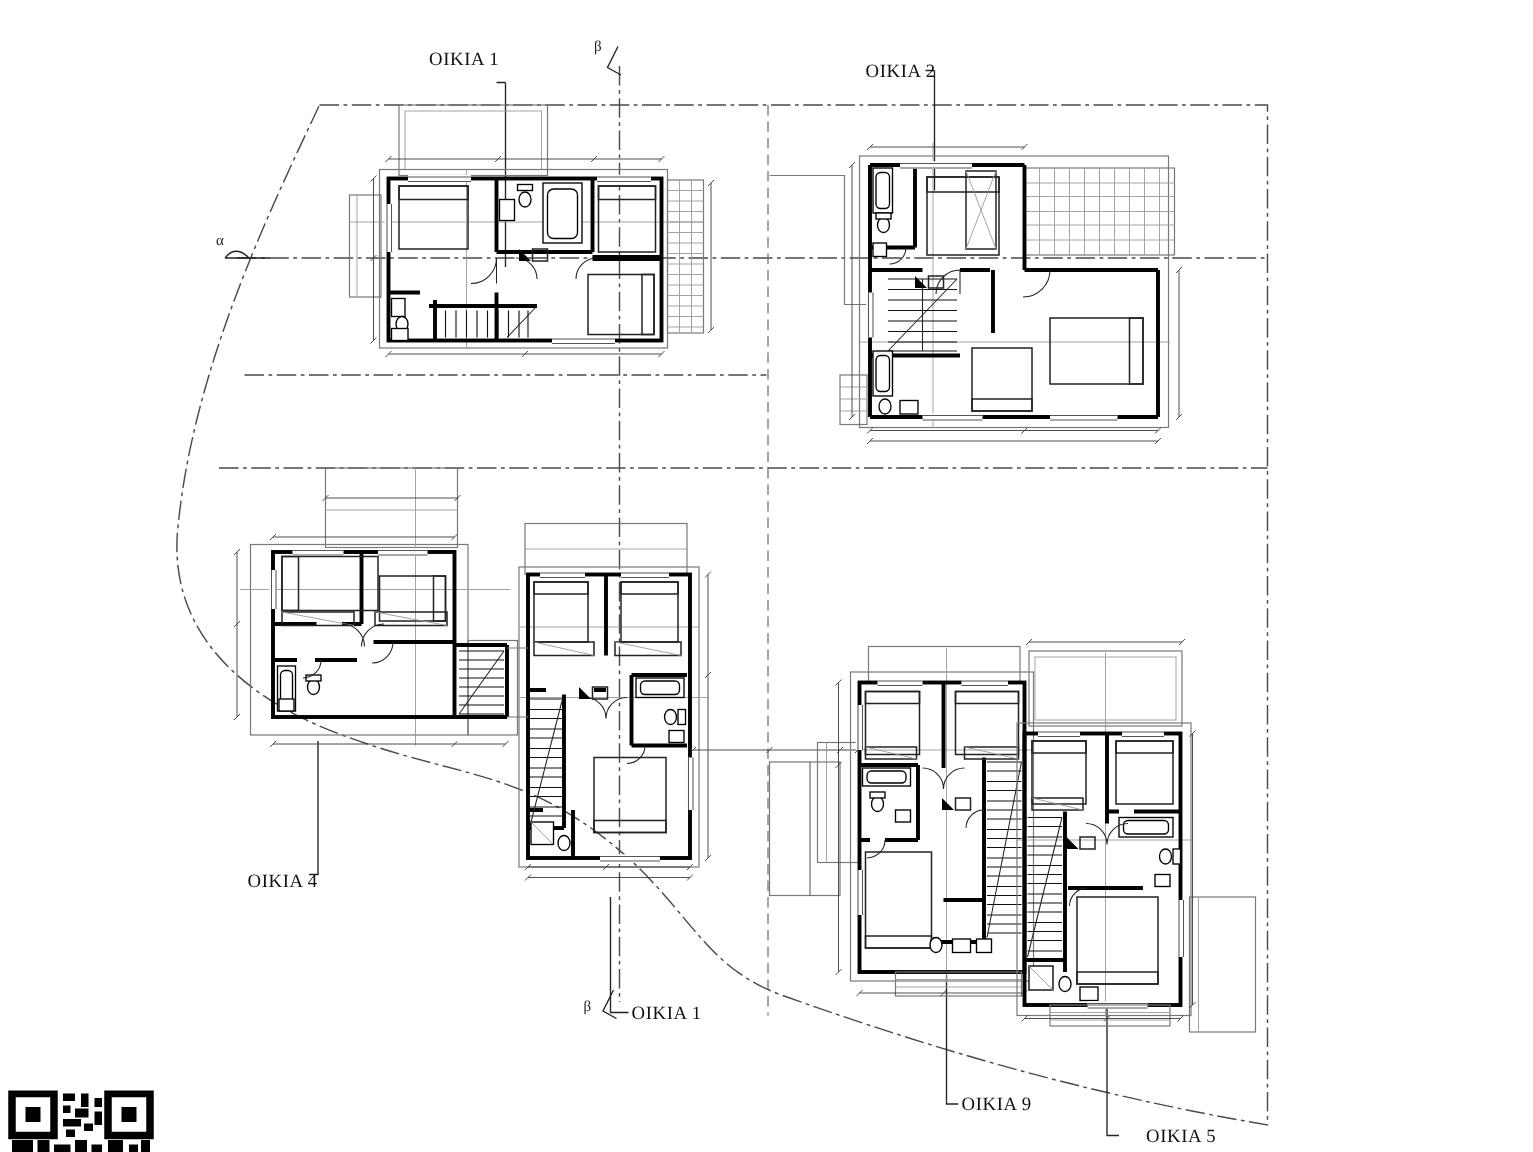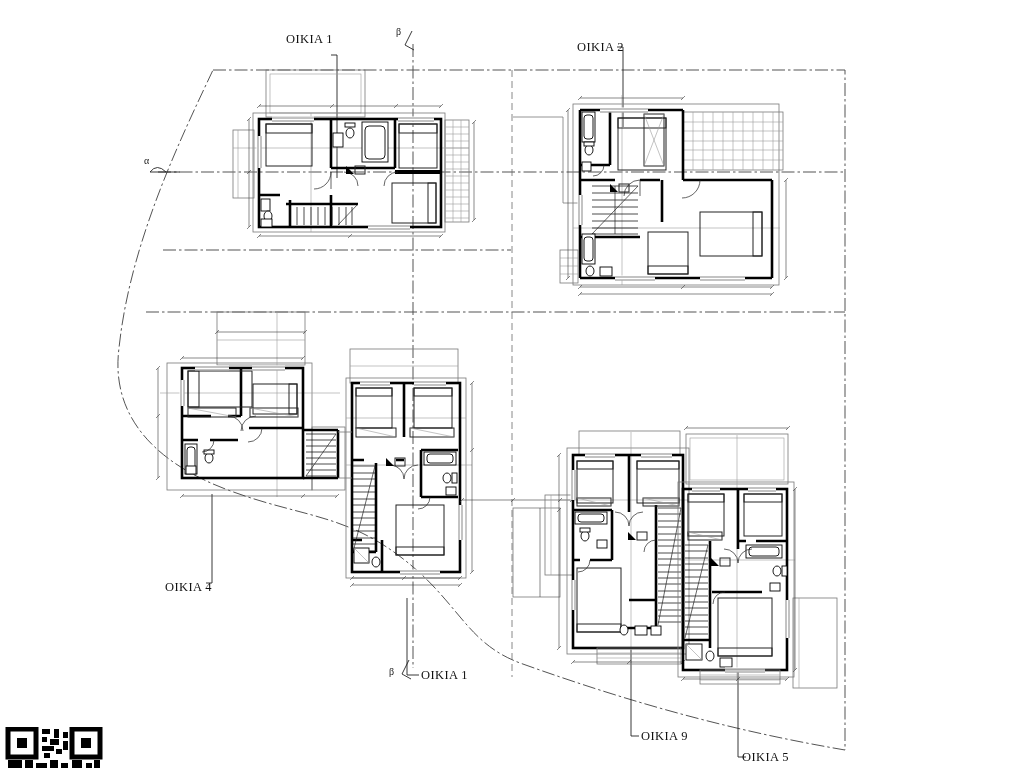--- a/index.html
+++ b/index.html
@@ -374,21 +374,21 @@
   </g>
 
   <path class="thin" d="M338,432 H352 M338,478 H352"></path>
 </svg>
 
 <div class="lbl" style="left:286px;top:32px;">OIKIA 1</div>
 <div class="lbl" style="left:577px;top:40px;">OIKIA 2</div>
 <div class="lbl" style="left:165px;top:580px;">OIKIA 4</div>
 <div class="lbl" style="left:421px;top:668px;">OIKIA 1</div>
 <div class="lbl" style="left:641px;top:729px;">OIKIA 9</div>
-<div class="lbl" style="left:742px;top:750px;text-align:center;">OIKIA 5</div>
+<div class="lbl" style="left:764px;top:750px;text-align:center;">OIKIA 5</div>
 
 <div class="mark" style="left:144px;top:155px;">α</div>
 <div class="mark" style="left:396px;top:26px;">β</div>
 <div class="mark" style="left:389px;top:666px;">β</div>
 
 <svg width="100" height="41" style="left:4px;top:727px;">
   <g transform="translate(4,2)">
     <rect x="0" y="0" width="28" height="28" fill="none" stroke="#000" stroke-width="5"></rect>
     <rect x="9" y="9" width="10" height="10" fill="#000"></rect>
     <rect x="64" y="0" width="28" height="28" fill="none" stroke="#000" stroke-width="5"></rect>

